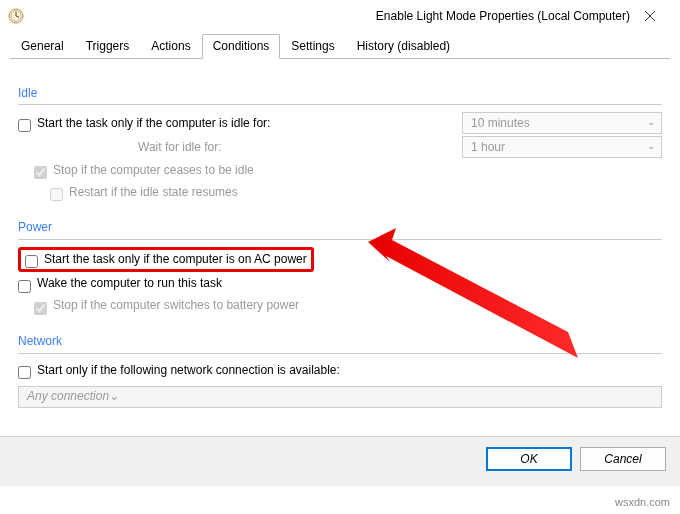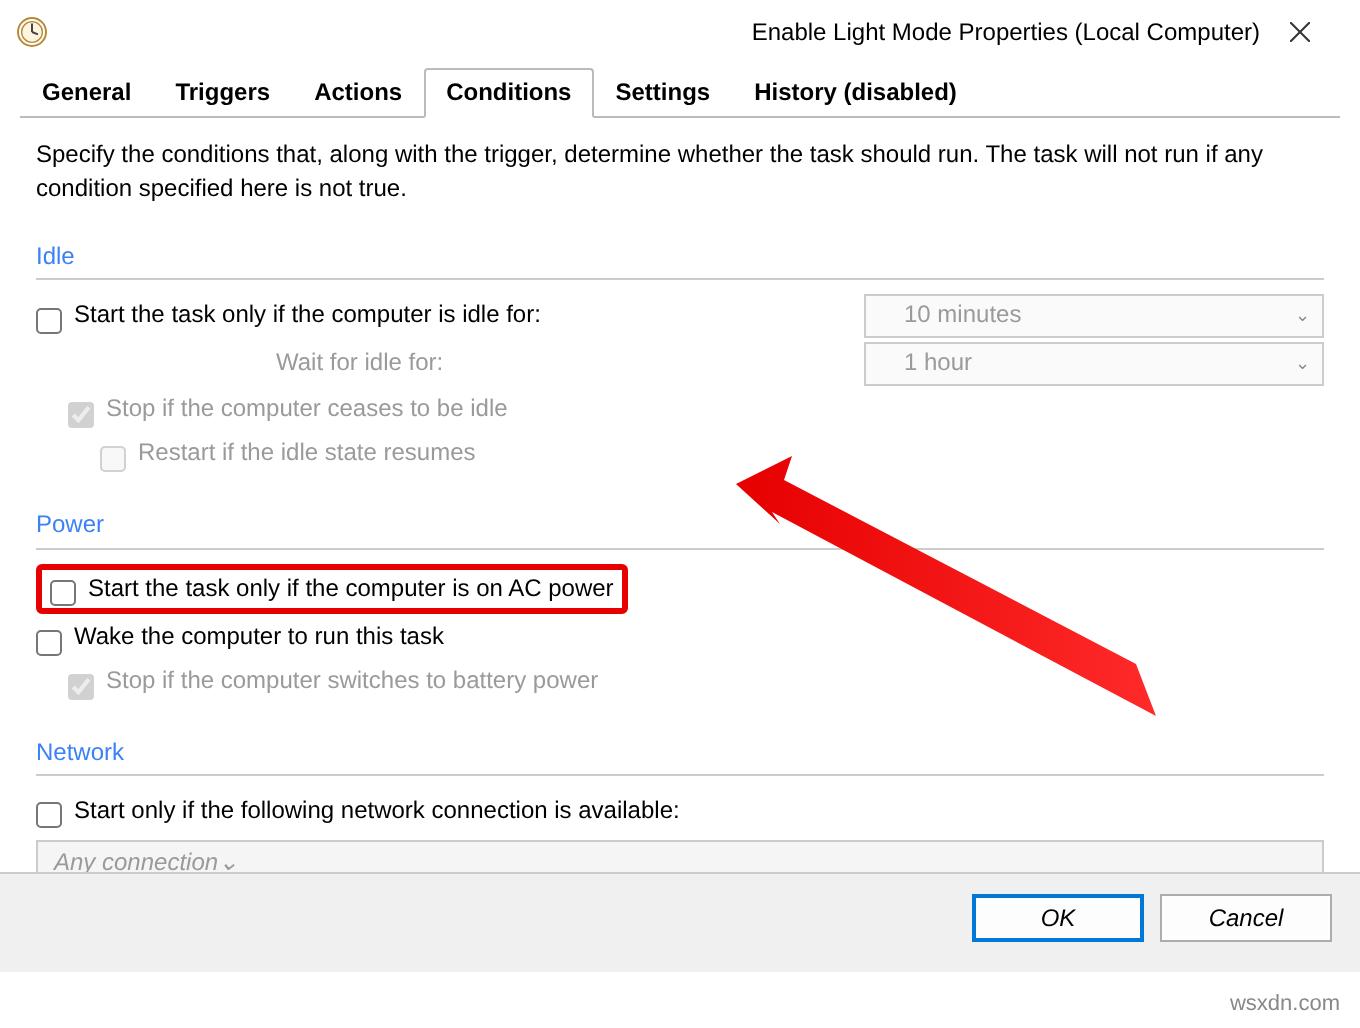--- a/index.html
+++ b/index.html
@@ -38,21 +38,20 @@
   margin-top: 4px;
   position: relative;
 }
 .tab {
   padding: 4px 10px 5px 10px;
   border: 1px solid transparent;
   cursor: pointer;
   position: relative;
   z-index: 1;
   background: #fff;
-  font-weight: bold;
 }
 .tab.active {
   border: 1px solid #bbb;
   border-bottom: 1px solid #fff;
   border-radius: 2px 2px 0 0;
   z-index: 3;
 }
 .tab-underline {
   position: absolute;
   left: 10px; right: 10px;
@@ -83,26 +82,26 @@
 }
 .row .pad { width: 16px; display: inline-block; }
 .row label { display: flex; align-items: flex-end; gap: 6px; }
 .row.disabled { color: #9a9a9a; }
 input[type=checkbox] {
   width: 13px; height: 13px;
   accent-color: #888;
 }
 .select {
   flex: 0 0 auto;
-  width: 230px;
+  width: 200px;
   height: 22px;
   border: 1px solid #ccc;
   background: #fafafa;
   color: #555;
-  padding: 2px 22px 2px 19px;
+  padding: 2px 22px 2px 8px;
   display: flex;
   align-items: center;
   position: relative;
   margin-left: auto;
 }
 .select.disabled { color: #9a9a9a; }
 .select .chev {
   position: absolute;
   right: 6px; top: 50%;
   transform: translateY(-50%);
@@ -200,21 +199,20 @@
   <div class="tab">General</div>
   <div class="tab">Triggers</div>
   <div class="tab">Actions</div>
   <div class="tab active">Conditions</div>
   <div class="tab">Settings</div>
   <div class="tab">History (disabled)</div>
   <div class="tab-underline"></div>
 </div>
 
 <div class="content">
-  <div class="desc">Specify the conditions that, along with the trigger, determine whether the task should run.  The task will not run  if any condition specified here is not true.</div>
 
   <div class="section-label">Idle</div>
   <hr class="section-divider">
 
   <div class="row">
     <label>
       <input type="checkbox" style="">
       <span>Start the task only if the computer is idle for:</span>
     </label>
     <div class="select disabled">

